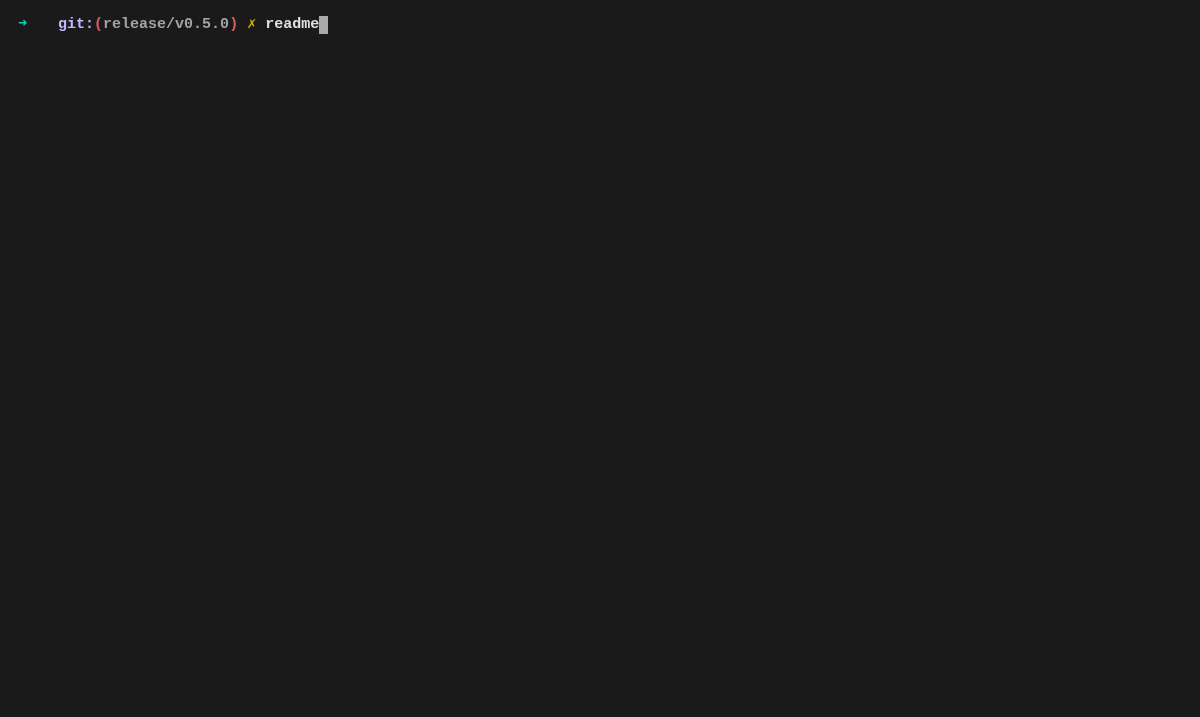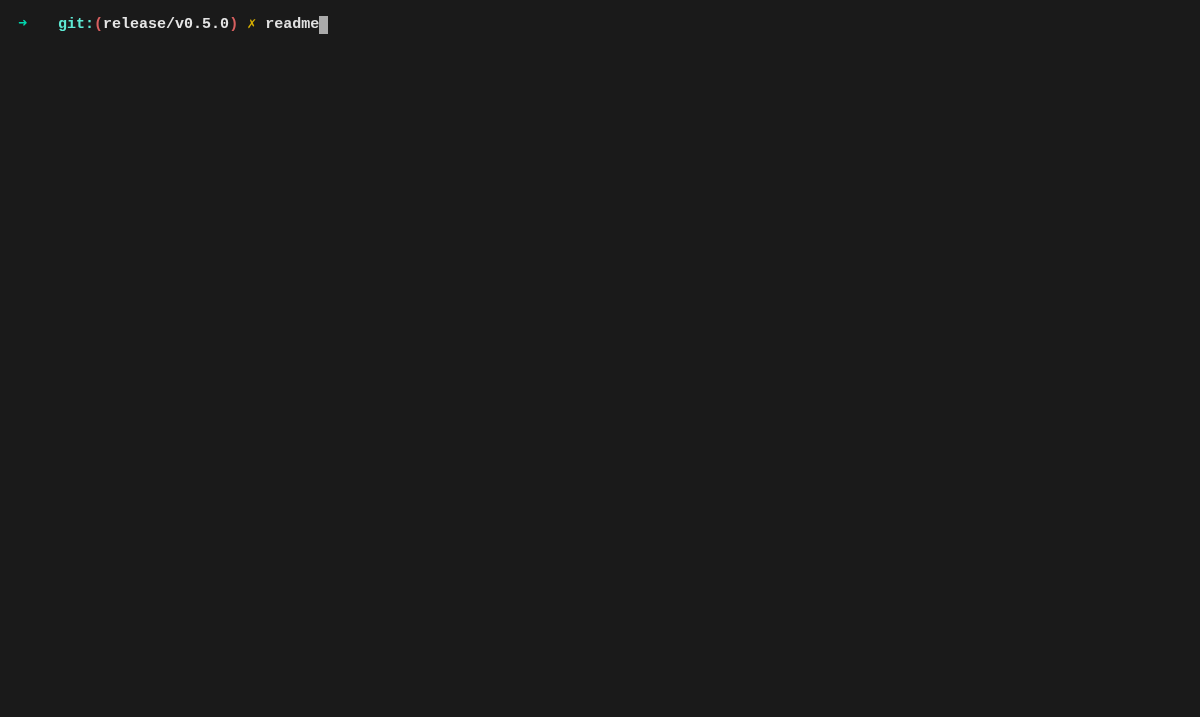--- a/index.html
+++ b/index.html
@@ -24,27 +24,27 @@
       font-weight: bold;
     }
     .arrow {
       color: #00d7af;
       margin-right: 4px;
     }
     .directory {
       color: #5fd7ff;
     }
     .git-label {
-      color: #5eead4;
+      color: #c4b5fd;
     }
     .paren {
       color: #d75f5f;
     }
     .branch {
-      color: #e5e5e5;
+      color: #a3a3a3;
     }
     .dirty {
       color: #d7af00;
     }
     .command {
       color: #e0e0e0;
       font-weight: bold;
     }
     .cursor {
       display: inline-block;

